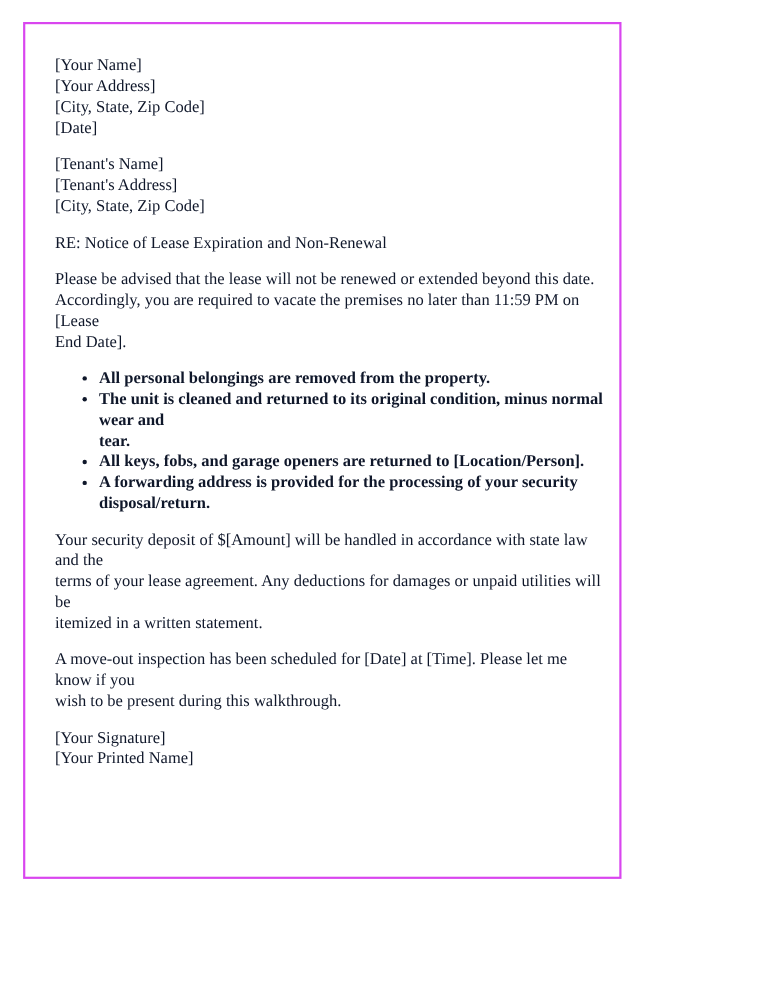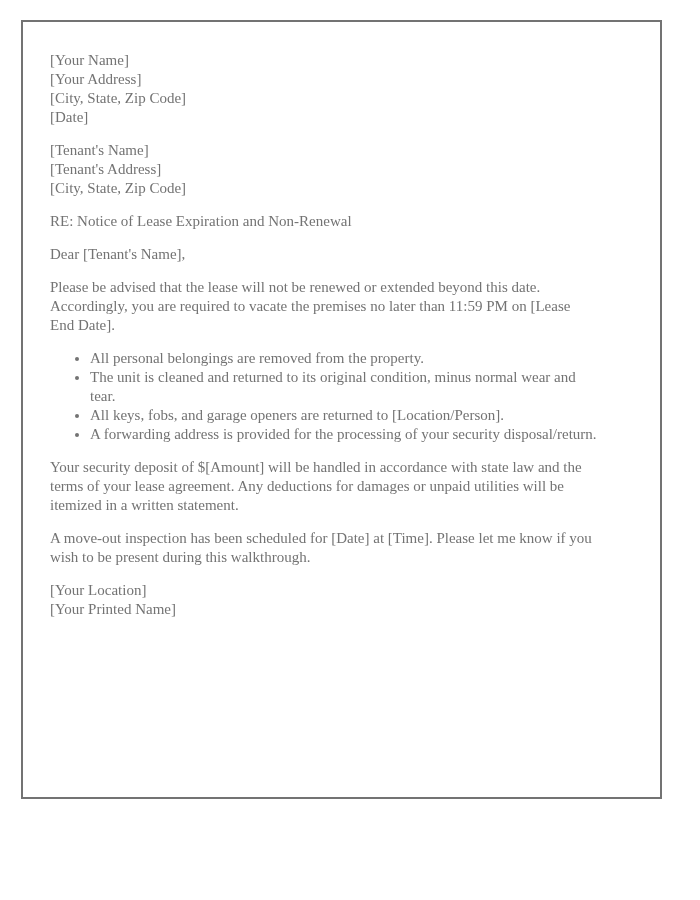--- a/index.html
+++ b/index.html
@@ -11,67 +11,67 @@
     position: relative;
     width: 700px;
     height: 900px;
     background: #ffffff;
     overflow: hidden;
   }
   .letter-frame {
     position: absolute;
     left: 21px;
     top: 20px;
-    width: 641px;
+    width: 544px;
     height: 779px;
     box-sizing: border-box;
-    border: 2px solid #737373;
+    border: 2px solid #d946ef;
     background: #ffffff;
     padding: 29px 14px 20px 27px;
     font-family: "Liberation Serif", "DejaVu Serif", serif;
     font-size: 15px;
     line-height: 19px;
-    color: #737373;
+    color: #0f172a;
   }
   .letter-frame p {
     margin: 0 0 14px 0;
     white-space: pre-line;
   }
   .subject {
     font-weight: normal;
   }
   ul.checklist {
     margin: 0 0 14px 0;
     padding: 0 0 0 40px;
     list-style-type: disc;
   }
   ul.checklist li {
     margin: 0;
     padding: 0;
     white-space: pre-line;
+    font-weight: bold;
   }
 </style>
 </head>
 <body>
 
 <div class="page">
   <div class="letter-frame">
 
     <p>[Your Name]
 [Your Address]
 [City, State, Zip Code]
 [Date]</p>
 
     <p>[Tenant's Name]
 [Tenant's Address]
 [City, State, Zip Code]</p>
 
     <p class="subject">RE: Notice of Lease Expiration and Non-Renewal</p>
 
-    <p>Dear [Tenant's Name],</p>
 
 
     <p>Please be advised that the lease will not be renewed or extended beyond this date.
 Accordingly, you are required to vacate the premises no later than 11:59 PM on [Lease
 End Date].</p>
 
 
     <ul class="checklist">
       <li>All personal belongings are removed from the property.</li>
       <li>The unit is cleaned and returned to its original condition, minus normal wear and
@@ -82,17 +82,17 @@
 
     <p>Your security deposit of $[Amount] will be handled in accordance with state law and the
 terms of your lease agreement. Any deductions for damages or unpaid utilities will be
 itemized in a written statement.</p>
 
     <p>A move-out inspection has been scheduled for [Date] at [Time]. Please let me know if you
 wish to be present during this walkthrough.</p>
 
 
 
-    <p>[Your Location]
+    <p>[Your Signature]
 [Your Printed Name]</p>
 
   </div>
 </div>
 
 </body></html>

